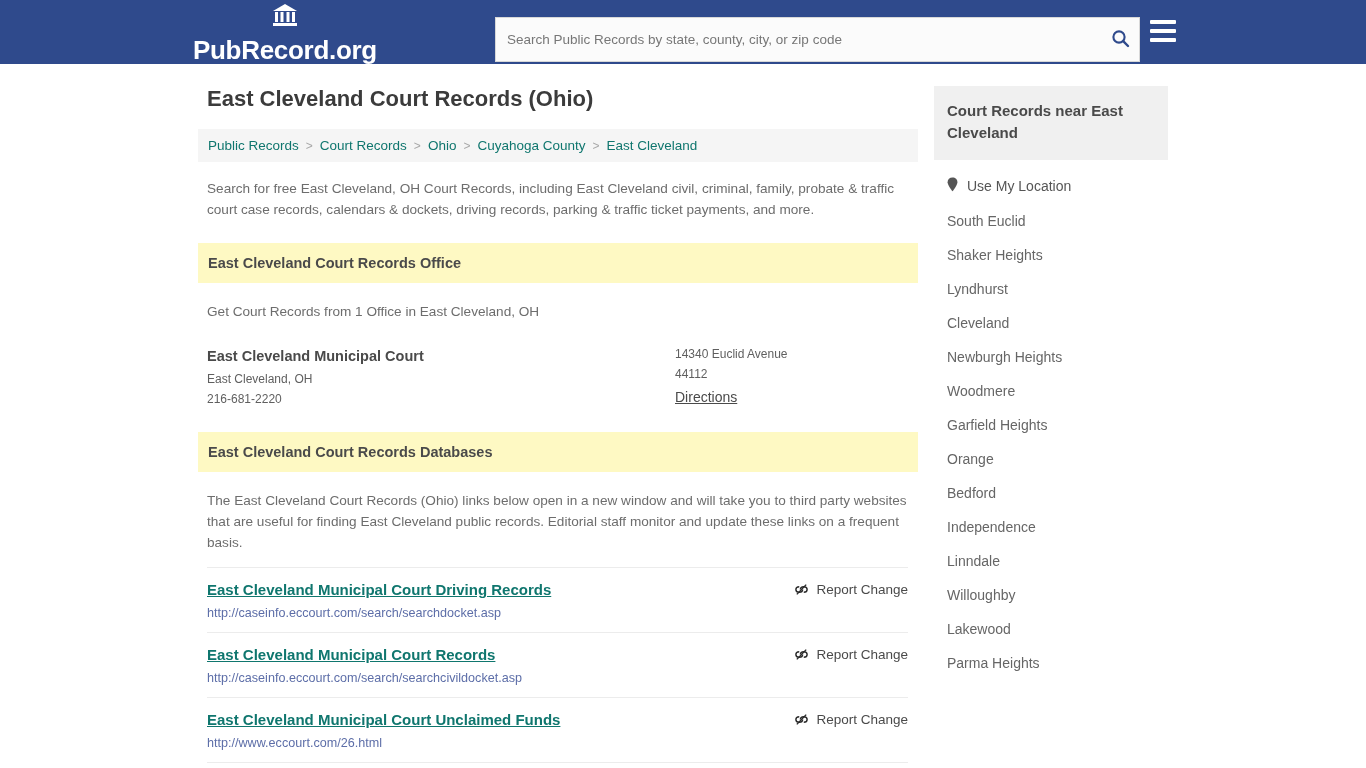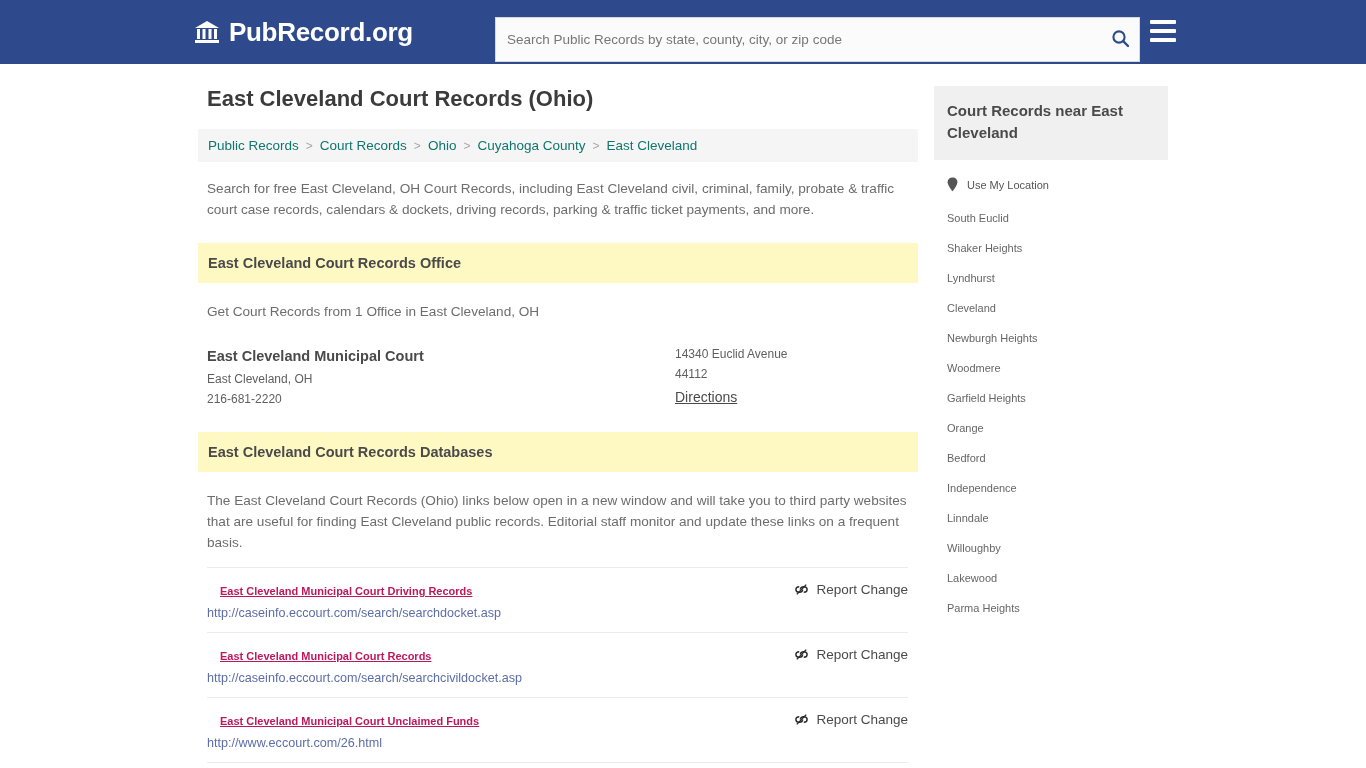--- a/index.html
+++ b/index.html
@@ -21,20 +21,21 @@
     display: flex;
     align-items: center;
     position: relative;
   }
   .brand {
     display: flex;
     align-items: center;
     gap: 8px;
     margin-left: 193px;
     text-decoration: none;
+    flex-direction: column;
   }
   .brand-icon { width: 28px; height: 28px; display: block; }
   .brand-text {
     color: #ffffff;
     font-size: 26px;
     font-weight: bold;
     letter-spacing: -0.3px;
     line-height: 1;
     white-space: nowrap;
   }
@@ -180,27 +181,26 @@
   .db-row {
     display: flex;
     align-items: flex-start;
     justify-content: space-between;
     padding: 13px 0 12px 0;
     border-bottom: 1px solid #ececec;
   }
   .db-row:first-child { border-top: 1px solid #ececec; }
   .db-left { flex: 1; min-width: 0; }
   .db-title {
-    font-size: 11px;
-    font-weight: bold;
-    color: #be185d;
+    font-size: 15px;
+    font-weight: bold;
+    color: #0f766e;
     text-decoration: underline;
     cursor: pointer;
     display: inline-block;
-    margin-left: 13px;
   }
   .db-url {
     font-size: 12.6px;
     color: #5d6ea8;
     margin-top: 7px;
     cursor: pointer;
   }
   .report {
     display: flex;
     align-items: center;
@@ -221,21 +221,21 @@
     font-weight: bold;
     color: #4a4a4a;
     line-height: 1.45;
   }
   .side-list { margin-top: 8px; }
   .side-item {
     display: flex;
     align-items: center;
     gap: 9px;
     padding: 9px 13px;
-    font-size: 11px;
+    font-size: 14px;
     color: #666666;
     cursor: pointer;
   }
   .side-item.loc { color: #555555; }
   .pin { display: block; flex: 0 0 auto; }
 </style>
 </head>
 <body>
 
 <div class="site-header">

